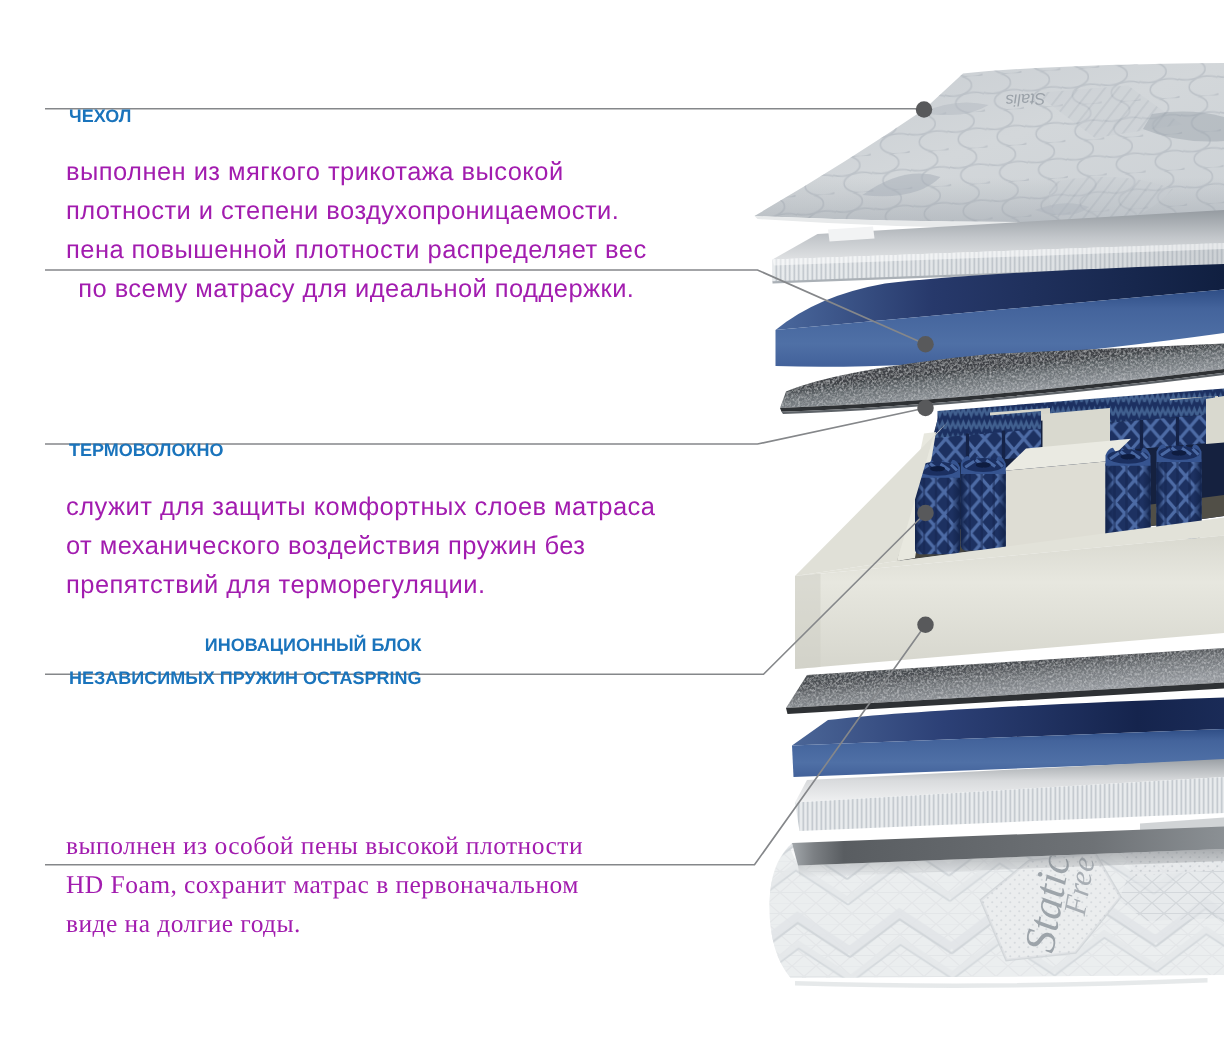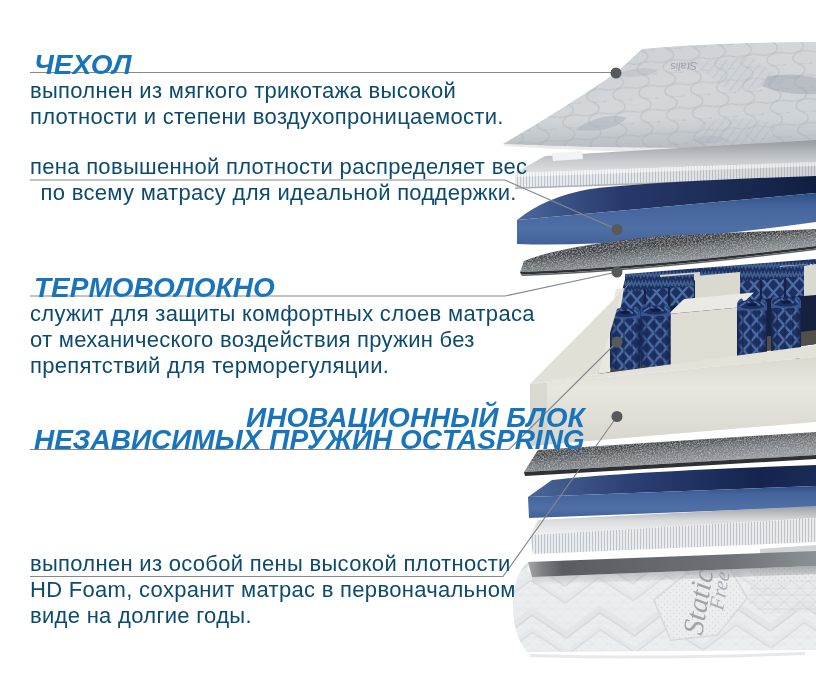--- a/index.html
+++ b/index.html
@@ -1,22 +1,22 @@
 <!DOCTYPE html>
 <html lang="ru"><head>
 <meta charset="utf-8">
 <title>Mattress layers</title>
 <style>
   html,body{margin:0;padding:0;background:#fff;}
   #page{position:relative;width:816px;height:700px;background:#fff;overflow:hidden;
         font-family:"Liberation Sans", sans-serif;}
   #art{position:absolute;left:0;top:0;}
   .lbl{position:absolute;left:30px;}
-  .lbl h3{margin:4px;font-size:28px;font-weight:bold;color:#1a74bc;letter-spacing:0;line-height:22px;font-style:italic;}
-  .lbl p{margin:0;font-size:22px;color:#0c4a6e;line-height:26px;letter-spacing:0.3px;}
+  .lbl h3{margin:16px;font-size:12px;font-weight:bold;color:#1a74bc;letter-spacing:0;line-height:22px;}
+  .lbl p{margin:14px;font-size:17px;color:#a21caf;line-height:26px;letter-spacing:0.3px;}
 </style>
 </head>
 <body>
 <div id="page">
 <svg id="art" width="816" height="700" viewBox="0 0 816 700">
 <defs>
   <filter id="grainF" x="-2%" y="-2%" width="104%" height="104%">
     <feTurbulence type="fractalNoise" baseFrequency="0.65" numOctaves="2" seed="7" result="n"></feTurbulence>
     <feColorMatrix in="n" type="matrix" values="0 0 0 0 0.72  0 0 0 0 0.74  0 0 0 0 0.76  0.6 0.6 0.6 0 -0.8" result="lightRaw"></feColorMatrix>
     <feComposite in="lightRaw" in2="SourceAlpha" operator="in" result="light"></feComposite>
@@ -345,15 +345,15 @@
 <div class="lbl" style="top:272.9px;">
   <h3>ТЕРМОВОЛОКНО</h3>
   <p style="margin-top:-2.3px;">служит для защиты комфортных слоев матраса<br>от механического воздействия пружин без<br>препятствий для терморегуляции.</p>
 </div>
 
 <div class="lbl" style="top:402.7px;text-align:right;">
   <h3>ИНОВАЦИОННЫЙ БЛОК<br>НЕЗАВИСИМЫХ ПРУЖИН OCTASPRING</h3>
 </div>
 
 <div class="lbl" style="top:551.7px;">
-  <p style="margin-top:-1.1px;">выполнен из особой пены высокой плотности<br>HD Foam, сохранит матрас в первоначальном<br>виде на долгие годы.</p>
+  <p style="margin-top:-1.1px;font-family:Liberation Serif, serif;">выполнен из особой пены высокой плотности<br>HD Foam, сохранит матрас в первоначальном<br>виде на долгие годы.</p>
 </div>
 </div>
 
 </body></html>

